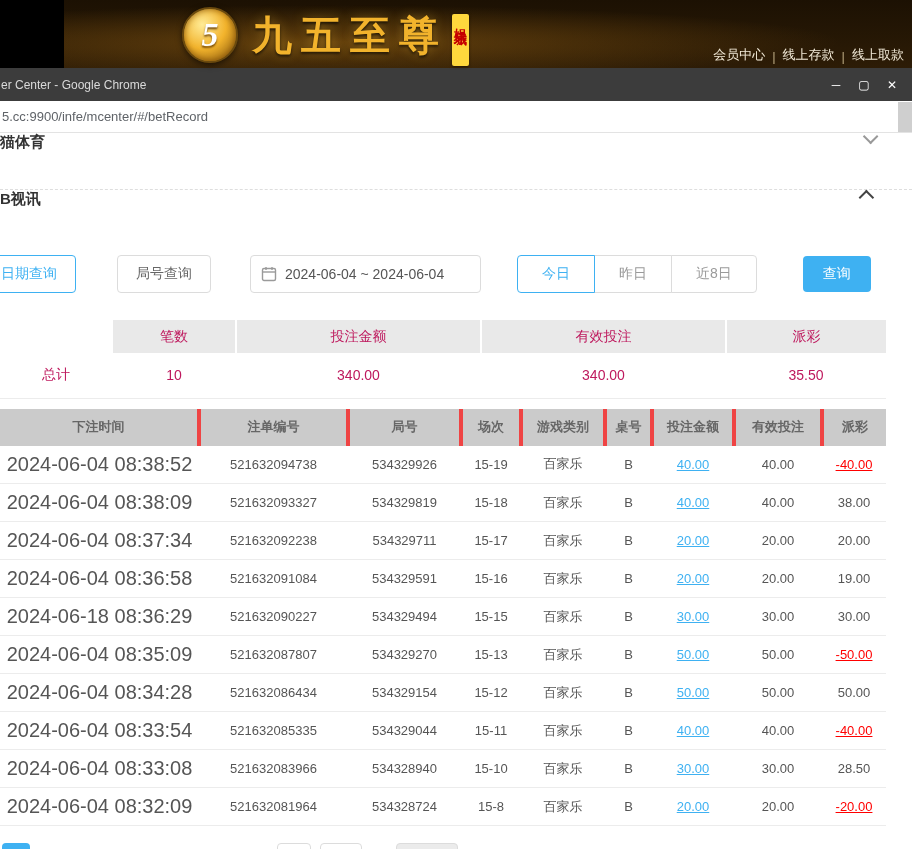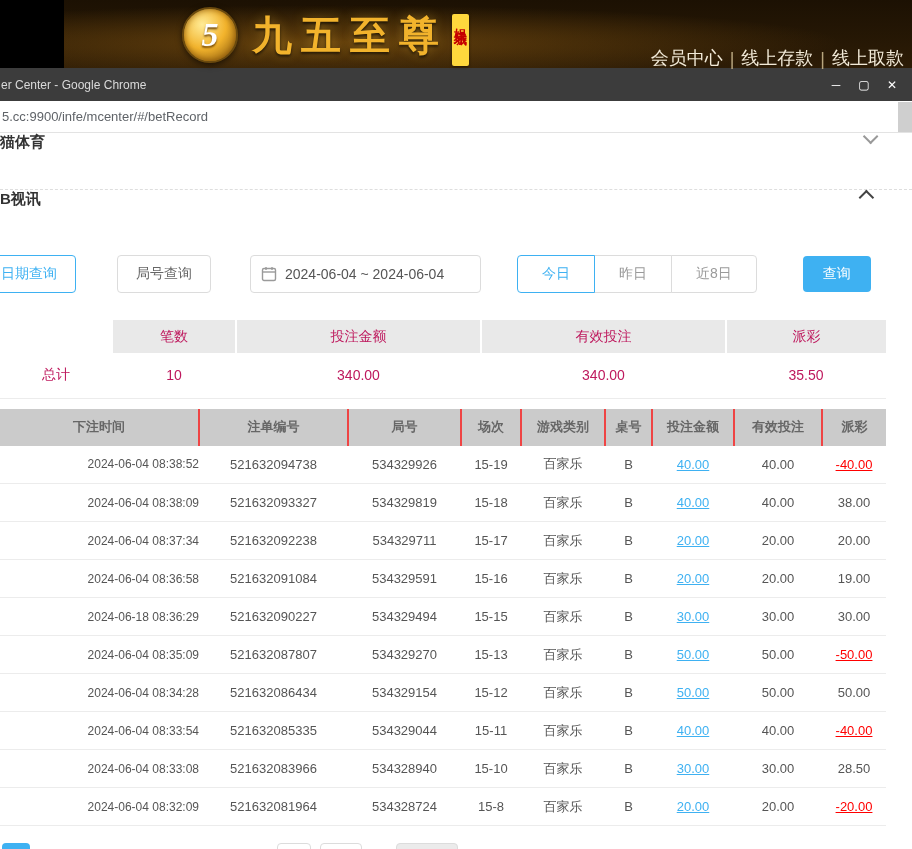--- a/index.html
+++ b/index.html
@@ -42,21 +42,21 @@
     margin-left: 4px; margin-top: 10px;
     writing-mode: vertical-rl; text-orientation: upright;
     background: #ffd83d; color: #c40000;
     font-size: 13px; font-weight: bold; line-height: 1;
     padding: 4px 2px; border-radius: 2px; height: 52px;
     letter-spacing: 2px;
     box-shadow: 0 1px 3px rgba(0,0,0,.5);
   }
   .top-nav {
     position: absolute; right: 8px; top: 46px;
-    color: #f2ead8; font-size: 18px; display: flex; align-items: flex-end;
+    color: #f2ead8; font-size: 13px; display: flex; align-items: flex-end;
     white-space: nowrap;
   }
   .top-nav a { color: #f2ead8; text-decoration: none; cursor: pointer; }
   .top-nav .sep { margin: 0 7px; color: #b7a57e; }
 
   
   .chrome-titlebar {
     height: 33px; background: #3c3c3c;
     display: flex; align-items: center;
     color: #dadada; font-size: 12px;
@@ -128,28 +128,28 @@
     background: #e9e9e9; font-weight: normal; height: 33px;
     border-left: 2px solid #fff; text-align: center;
   }
   .summary-table th.blank { background: transparent; border-left: none; }
   .summary-table td { height: 45px; text-align: center; border-bottom: 1px solid #ececec; }
 
   
   .bet-table { width: 886px; margin-top: 10px; font-size: 13px; color: #555; }
   .bet-table thead th {
     background: #cbcbcb; color: #666; font-weight: bold;
-    height: 37px; text-align: center; border-left: 2px solid #ef4444;
+    height: 37px; text-align: center; border-left: 4px solid #ef4444;
   }
   .bet-table thead th:first-child { border-left: none; }
   .bet-table tbody td {
     height: 38px; text-align: center; border-bottom: 1px solid #ececec;
     white-space: nowrap; overflow: hidden;
   }
-  .bet-table td:first-child { font-size: 12px; text-align: right; }
+  .bet-table td:first-child { font-size: 20px; }
   .bet-link { color: #3eb1f2; text-decoration: underline; cursor: pointer; }
   .neg { color: #ff0000; text-decoration: underline; }
 
   
   .pagination { position: absolute; left: 0; top: 843px; width: 912px; height: 40px; }
   .pagination .pg { position: absolute; top: 0; height: 30px; border-radius: 4px; cursor: pointer; }
   .pg-first { left: 2px; width: 28px; background: #3eb1f2; }
   .pg-a { left: 277px; width: 34px; background: #fff; border: 1px solid #dcdcdc; }
   .pg-b { left: 320px; width: 42px; background: #fff; border: 1px solid #dcdcdc; }
   .pg-c { left: 396px; width: 62px; background: #ebebeb; border: 1px solid #dcdcdc; }

